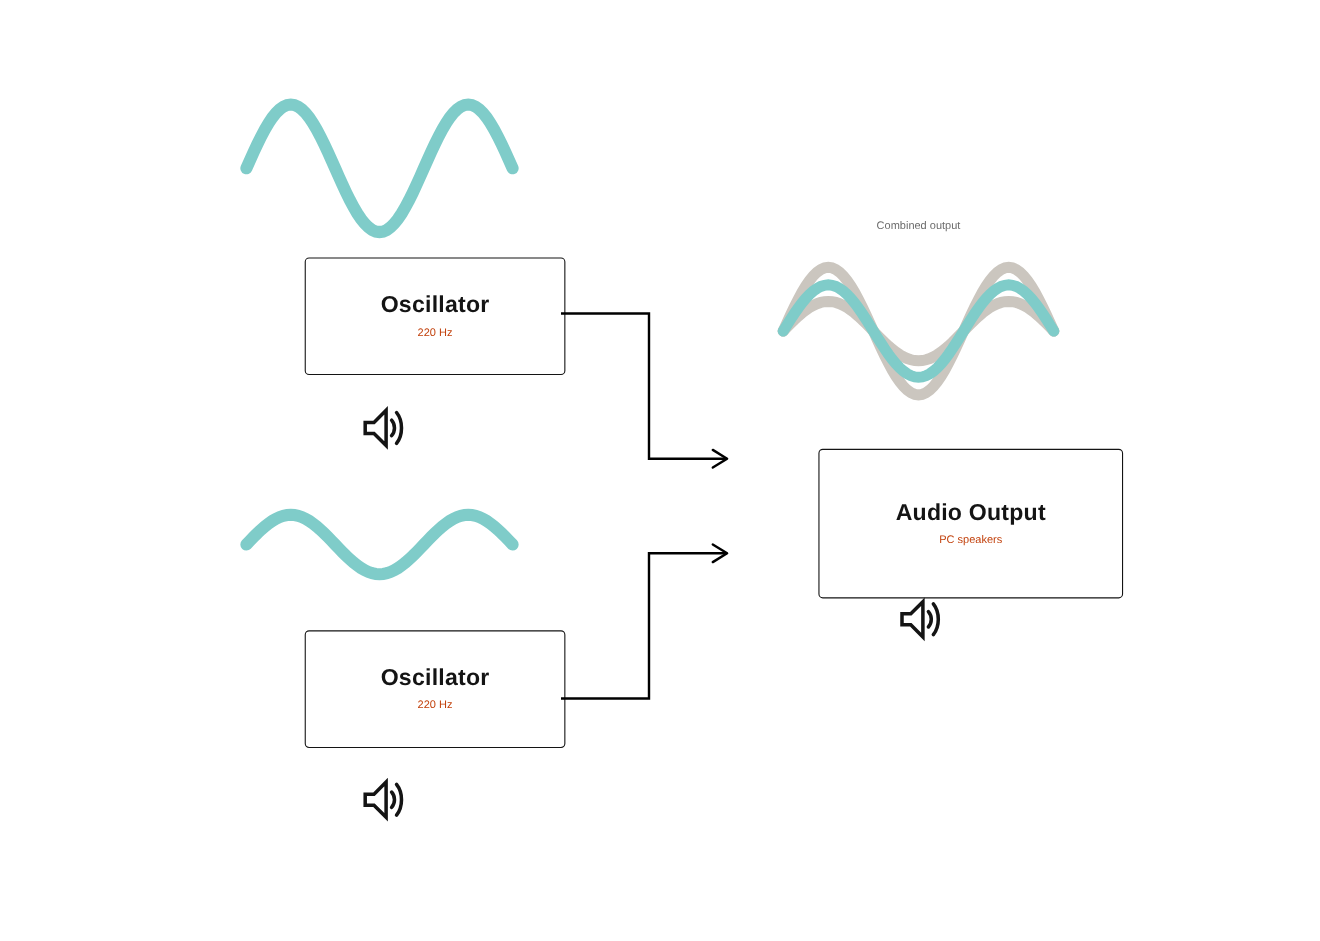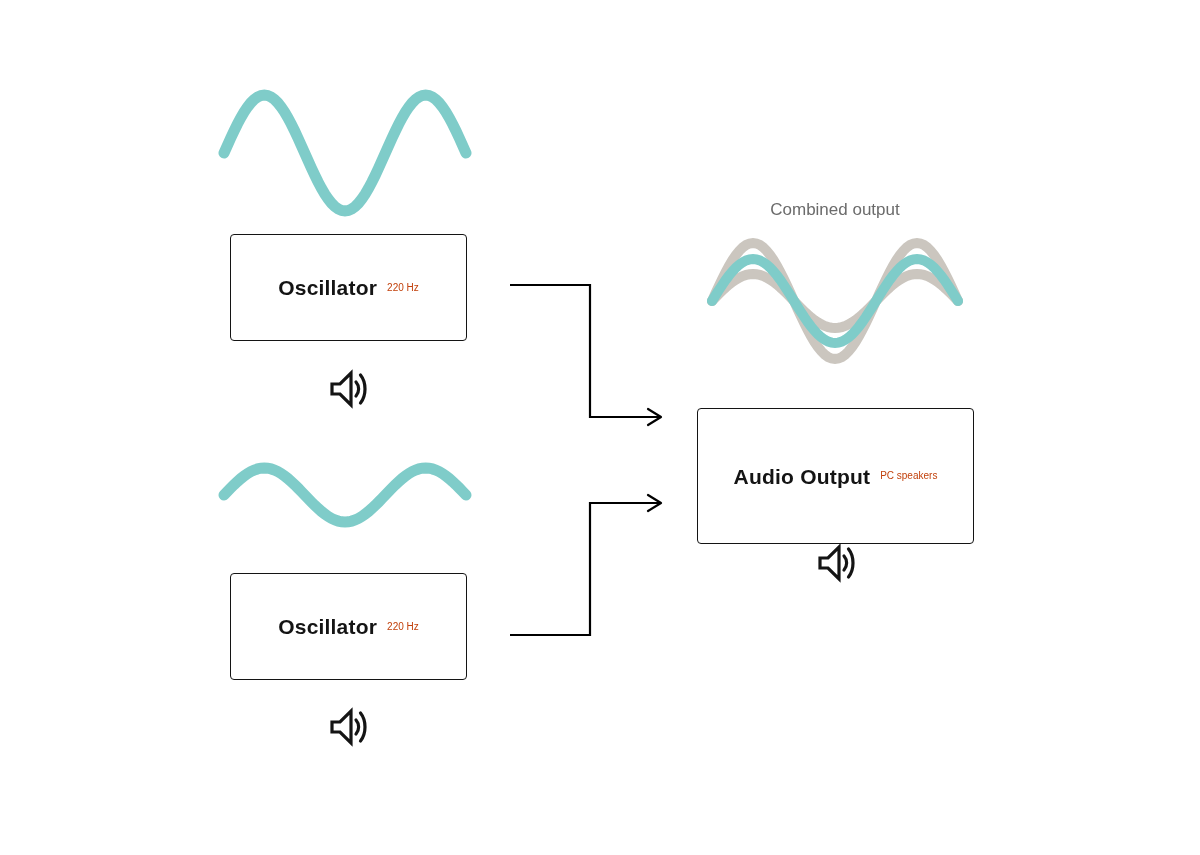--- a/index.html
+++ b/index.html
@@ -17,45 +17,46 @@
   }
   .abs { position: absolute; }
   svg { display: block; overflow: visible; }
 
   .node-box {
     position: absolute;
     background: #ffffff;
     border: 1.5px solid #141414;
     border-radius: 4px;
     display: flex;
-    flex-direction: row;
+    flex-direction: column;
     align-items: center;
     justify-content: center;
     gap: 10px;
     box-sizing: border-box;
+    margin-left: 47px;
   }
   .node-title {
     font-size: 21px;
     font-weight: 700;
     color: #141414;
     letter-spacing: 0.2px;
     line-height: 1;
   }
   .node-subtitle {
     font-size: 10px;
     color: #c2410c;
     line-height: 1;
   }
   .combined-label {
     position: absolute;
     left: 705px;
     top: 200px;
     width: 260px;
     text-align: center;
-    font-size: 17px;
+    font-size: 10px;
     color: #6b6b6b;
   }
   .speaker { position: absolute; }
 </style>
 </head>
 <body>
 
 <div id="canvas">
 
   <svg class="abs" width="242" height="140" viewBox="0 0 242 140" style="left: 224px; top: 83px;">

